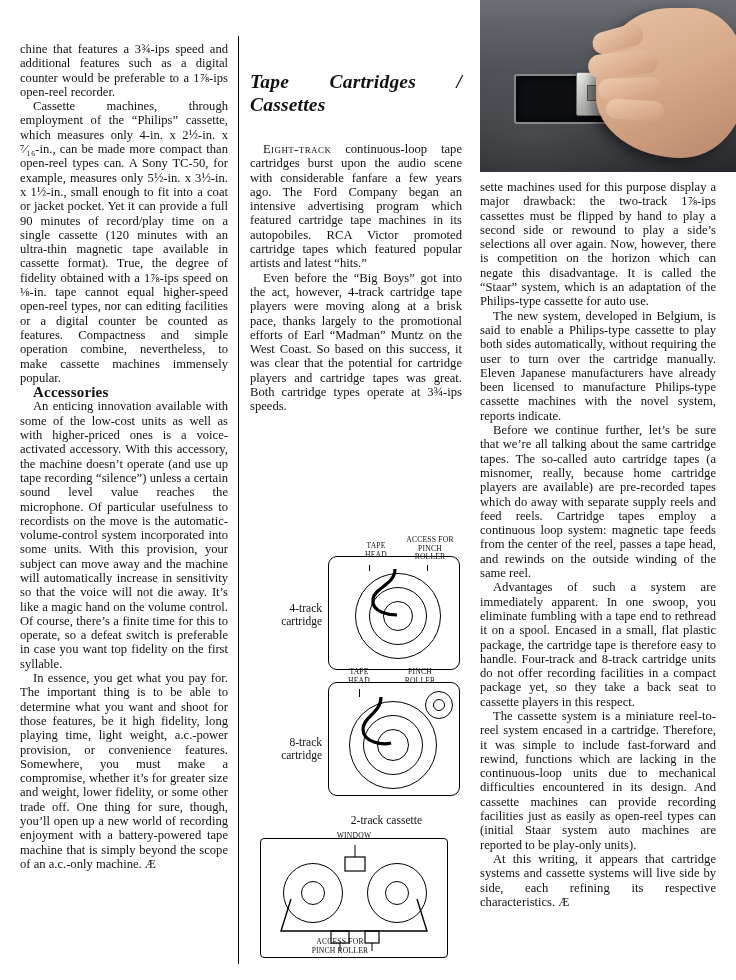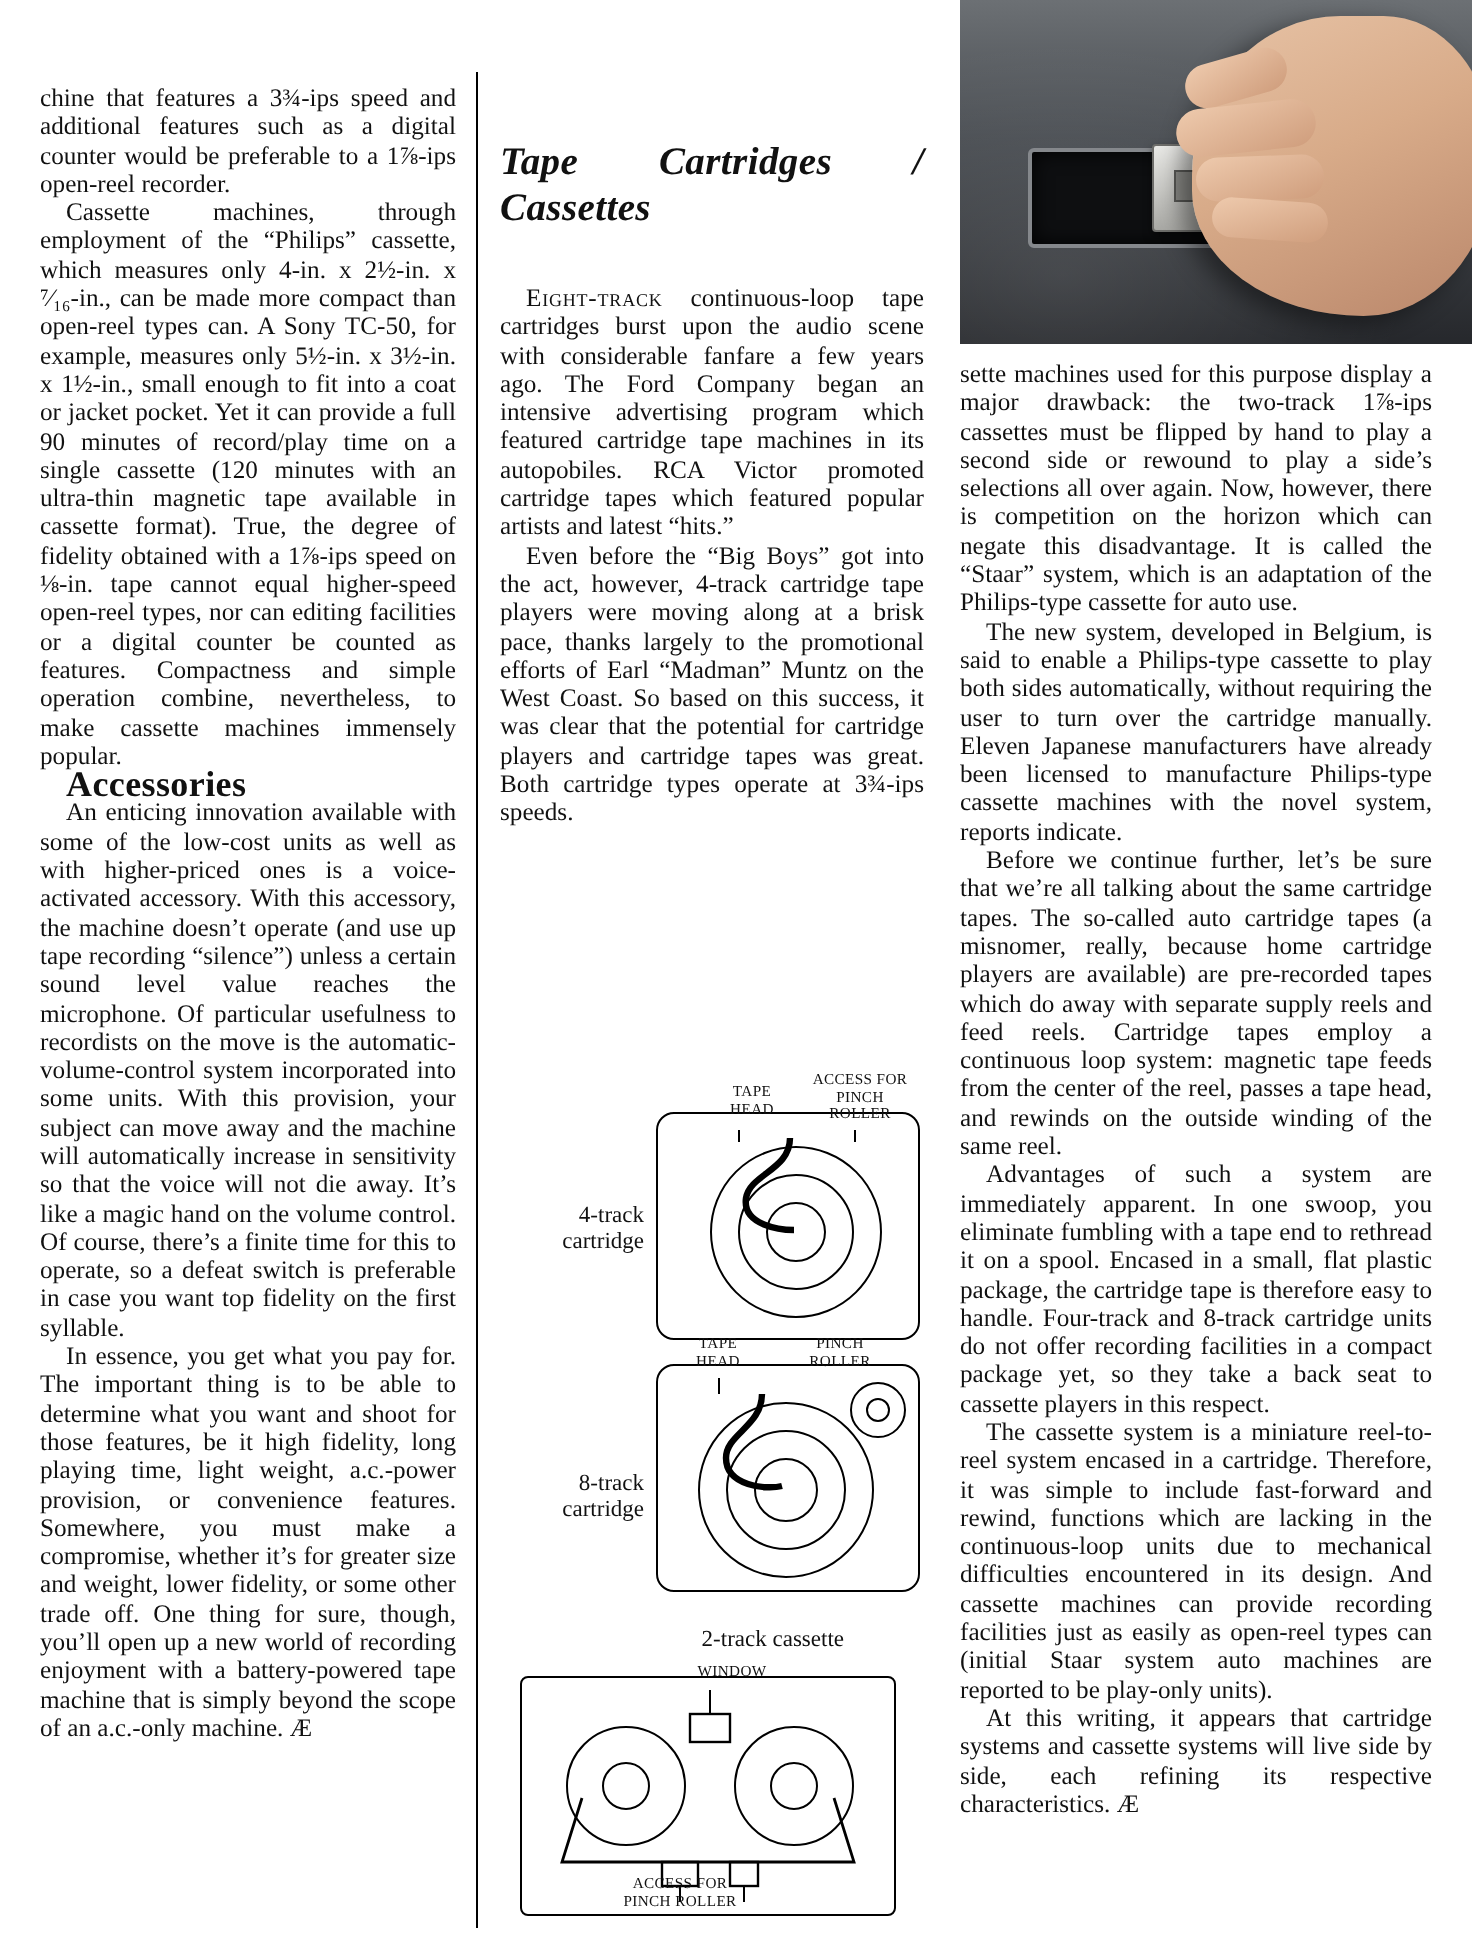--- a/index.html
+++ b/index.html
@@ -112,21 +112,21 @@
     font-style: italic;
     font-weight: bold;
     font-size: 19.5px;
     line-height: 23px;
     letter-spacing: 0.2px;
     margin: 0 0 26px 0;
   }
 
   .subhead {
     font-weight: bold;
-    font-size: 18px;
+    font-size: 15px;
     margin: 11px 0 3px 0;
     text-indent: 0;
     letter-spacing: 0.2px;
   }
 
   .smallcaps-lead {
     font-variant: small-caps;
     letter-spacing: 0.4px;
   }
 
@@ -283,21 +283,21 @@
       <svg class="tapepath" viewBox="0 0 186 118">
         <path d="M30,60 L20,92 L166,92 L156,60" fill="none" stroke="#000" stroke-width="1.4"></path>
         <rect x="84" y="18" width="20" height="14" fill="none" stroke="#000" stroke-width="1.2"></rect>
         <rect x="70" y="92" width="18" height="12" fill="none" stroke="#000" stroke-width="1.2"></rect>
         <rect x="104" y="92" width="14" height="12" fill="none" stroke="#000" stroke-width="1.2"></rect>
         <line x1="94" y1="6" x2="94" y2="18" stroke="#000" stroke-width="1"></line>
         <line x1="79" y1="112" x2="79" y2="104" stroke="#000" stroke-width="1"></line>
         <line x1="111" y1="112" x2="111" y2="104" stroke="#000" stroke-width="1"></line>
       </svg>
     </div>
-    <div class="lbl" style="left:86px; top:276px; width:60px;">
+    <div class="lbl" style="left:74px; top:276px; width:60px;">
       <span>WINDOW</span>
     </div>
     <div class="lbl" style="left:52px; top:382px; width:76px;">
       <span>ACCESS FOR</span><br>
       <span>PINCH ROLLER</span>
     </div>
     <div class="lbl" style="left:80px; top:402px; width:60px;margin-top:48px;">
       <span>TAPE HEAD</span>
     </div>
 

